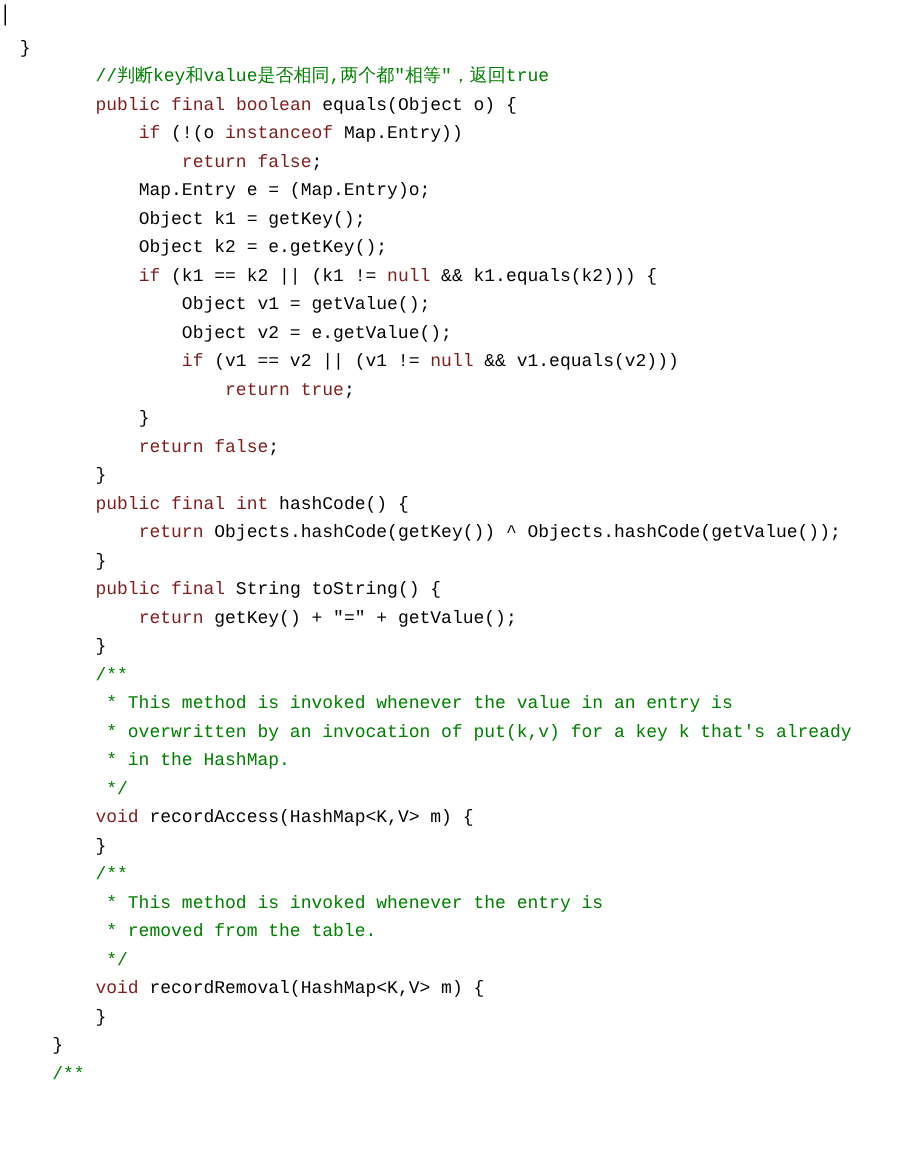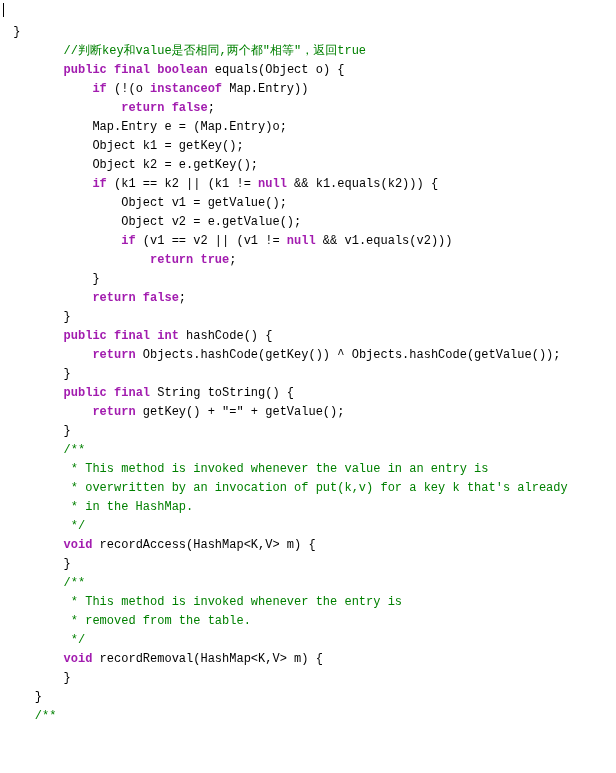--- a/index.html
+++ b/index.html
@@ -19,19 +19,19 @@
   }
   .cursor {
     position: absolute;
     left: 3px;
     top: 3px;
     width: 1px;
     height: 14px;
     background: #000;
   }
   .comment { color: #008000; }
-  .keyword { color: #a21caf; font-weight: bold; }
+  .keyword { color: #7f1d1d; }
 </style>
 </head>
 <body>
 
 <div class="code-container">
 <span class="cursor"></span><div><div><span class=""> }</span></div><div><span class=""></span></div><div>        <span class="comment">//判断key和value是否相同,两个都"相等"，返回true</span></div><div>        <span class="keyword">public</span><span class=""> </span><span class="keyword">final</span><span class=""> </span><span class="keyword">boolean</span><span class=""> equals(Object o) {</span></div><div>            <span class="keyword">if</span><span class=""> (!(o </span><span class="keyword">instanceof</span><span class=""> Map.Entry))</span></div><div>                <span class="keyword">return</span><span class=""> </span><span class="keyword">false</span><span class="">;</span></div><div>            <span class="">Map.Entry e = (Map.Entry)o;</span></div><div>            <span class="">Object k1 = getKey();</span></div><div>            <span class="">Object k2 = e.getKey();</span></div><div>            <span class="keyword">if</span><span class=""> (k1 == k2 || (k1 != </span><span class="keyword">null</span><span class=""> &amp;&amp; k1.equals(k2))) {</span></div><div>                <span class="">Object v1 = getValue();</span></div><div>                <span class="">Object v2 = e.getValue();</span></div><div>                <span class="keyword">if</span><span class=""> (v1 == v2 || (v1 != </span><span class="keyword">null</span><span class=""> &amp;&amp; v1.equals(v2)))</span></div><div>                    <span class="keyword">return</span><span class=""> </span><span class="keyword">true</span><span class="">;</span></div><div>            <span class="">}</span></div><div>            <span class="keyword">return</span><span class=""> </span><span class="keyword">false</span><span class="">;</span></div><div>        <span class="">}</span></div><div><span class=""></span></div><div>        <span class="keyword">public</span><span class=""> </span><span class="keyword">final</span><span class=""> </span><span class="keyword">int</span><span class=""> hashCode() {</span></div><div>            <span class="keyword">return</span><span class=""> Objects.hashCode(getKey()) ^ Objects.hashCode(getValue());</span></div><div>        <span class="">}</span></div><div><span class=""></span></div><div>        <span class="keyword">public</span><span class=""> </span><span class="keyword">final</span><span class=""> String toString() {</span></div><div>            <span class="keyword">return</span><span class=""> getKey() + "=" + getValue();</span></div><div>        <span class="">}</span></div><div><span class=""></span></div><div>        <span class="comment">/**</span></div><div>        <span class="comment"> * This method is invoked whenever the value in an entry is</span></div><div>        <span class="comment"> * overwritten by an invocation of put(k,v) for a key k that's already</span></div><div>        <span class="comment"> * in the HashMap.</span></div><div>        <span class="comment"> */</span></div><div>        <span class="keyword">void</span><span class=""> recordAccess(HashMap&lt;K,V&gt; m) {</span></div><div>        <span class="">}</span></div><div><span class=""></span></div><div>        <span class="comment">/**</span></div><div>        <span class="comment"> * This method is invoked whenever the entry is</span></div><div>        <span class="comment"> * removed from the table.</span></div><div>        <span class="comment"> */</span></div><div>        <span class="keyword">void</span><span class=""> recordRemoval(HashMap&lt;K,V&gt; m) {</span></div><div>        <span class="">}</span></div><div>    <span class="">}</span></div><div><span class=""></span></div><div>    <span class="comment">/**</span></div></div></div>
 
 </body></html>

